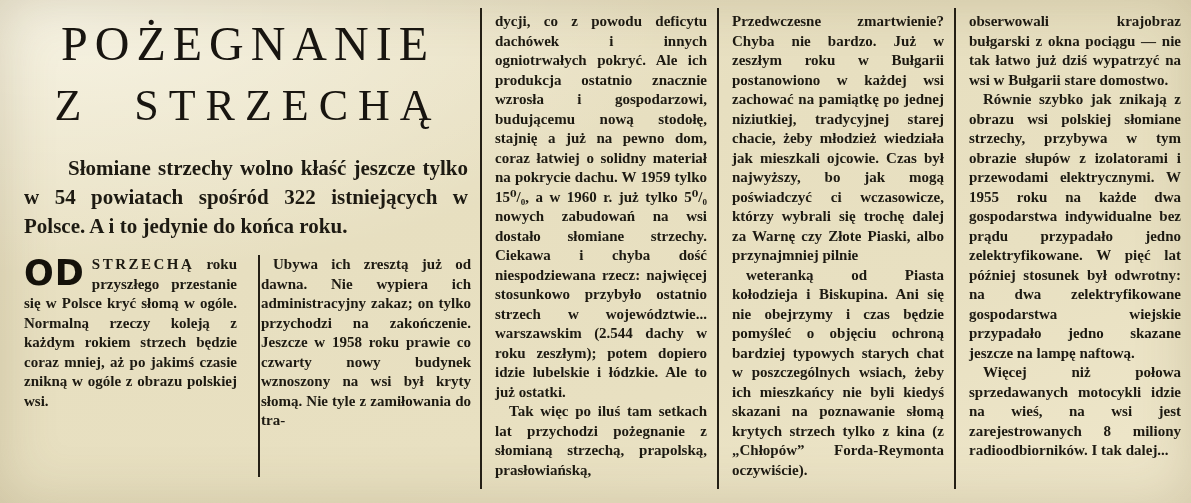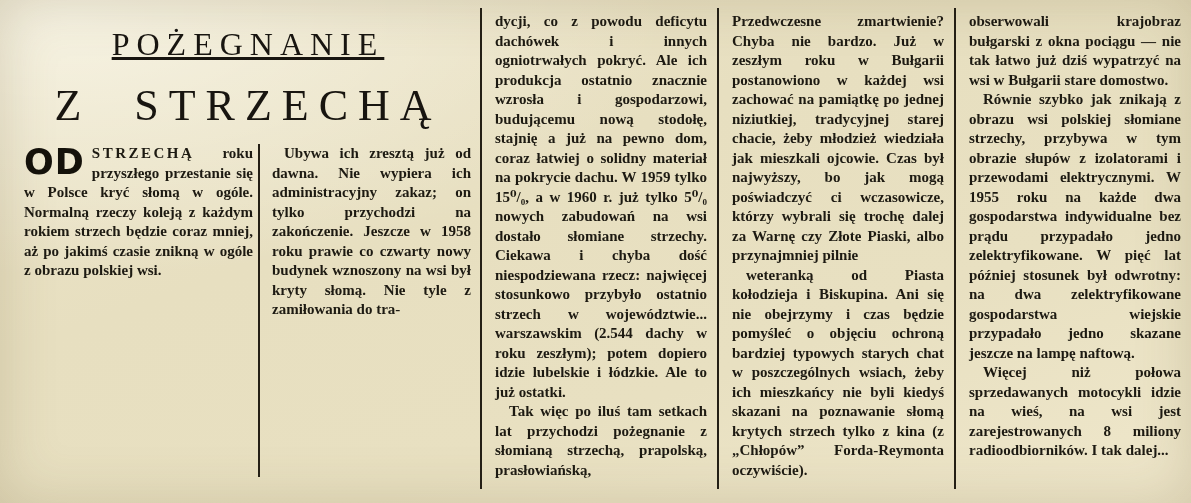--- a/index.html
+++ b/index.html
@@ -14,31 +14,31 @@
     background:
       radial-gradient(ellipse at 6% 3%, rgba(255,255,248,0.55), rgba(255,255,248,0) 38%),
       linear-gradient(160deg, #ece4c9 0%, #e7dfc0 38%, #e8e0c1 68%, #efe7cb 100%);
     box-shadow: inset 0 0 55px rgba(110,92,52,0.22);
     overflow:hidden;
   }
 
   
   .left-block { width:480px; padding:12px 8px 26px 24px; display:flex; flex-direction:column; }
   .title { text-align:center; font-weight:normal; color:#181510; margin-top:6px; }
-  .title .t1 { display:block; font-size:32px; line-height:52px; letter-spacing:7px;text-decoration:underline; }
+  .title .t1 { display:block; font-size:48px; line-height:52px; letter-spacing:7px; }
   .title .t2 { display:block; font-size:44px; line-height:48px; letter-spacing:10px; word-spacing:22px; margin-top:12px; }
   .lead {
     margin-top:24px; padding-right:4px;
     font-size:21px; line-height:29px; font-weight:bold;
     text-align:justify; text-indent:44px;
   }
   .subcols { display:flex; margin-top:14px; flex:1; }
   .subcol { font-size:15px; line-height:19.5px; font-weight:bold; text-align:justify; }
-  .subcol-a { width:234px; padding-right:5px; }
-  .subcol-b { width:213px; border-left:2px solid #241f15; padding-left:12px; }
+  .subcol-a { width:234px; padding-right:21px; }
+  .subcol-b { width:213px; border-left:2px solid #241f15; padding-left:1px; }
   .subcol-b p { text-indent:12px; }
   .dropcap {
     float:left;
     font-family:"DejaVu Sans", "Liberation Sans", sans-serif;
     font-weight:900; font-size:35px; line-height:31px;
     letter-spacing:1px;
     margin:3px 7px 0 0;
     color:#14110a;
   }
   .leadin { letter-spacing:2.5px; }
@@ -56,20 +56,21 @@
 </head>
 <body>
 
 <div class="paper">
 
   <section class="left-block">
     <h1 class="title">
       <span class="t1">POŻEGNANIE</span>
       <span class="t2">Z STRZECHĄ</span>
     </h1>
+    <p class="lead">Słomiane strzechy wolno kłaść jeszcze tylko w 54 powiatach spośród 322 istniejących w Polsce. A i to jedynie do końca roku.</p>
     <div class="subcols">
       <div class="subcol subcol-a">
         <p><span class="dropcap">OD</span><span class="leadin">STRZECHĄ</span><span> roku przyszłego przestanie się w Polsce kryć słomą w ogóle. Normalną rzeczy koleją z każdym rokiem strzech będzie coraz mniej, aż po jakimś czasie znikną w ogóle z obrazu polskiej wsi.</span></p>
       </div>
       <div class="subcol subcol-b">
         <p>Ubywa ich zresztą już od dawna. Nie wypiera ich administracyjny zakaz; on tylko przychodzi na zakończenie. Jeszcze w 1958 roku prawie co czwarty nowy budynek wznoszony na wsi był kryty słomą. Nie tyle z zamiłowania do tra-</p>
       </div>
     </div>
   </section>
 

